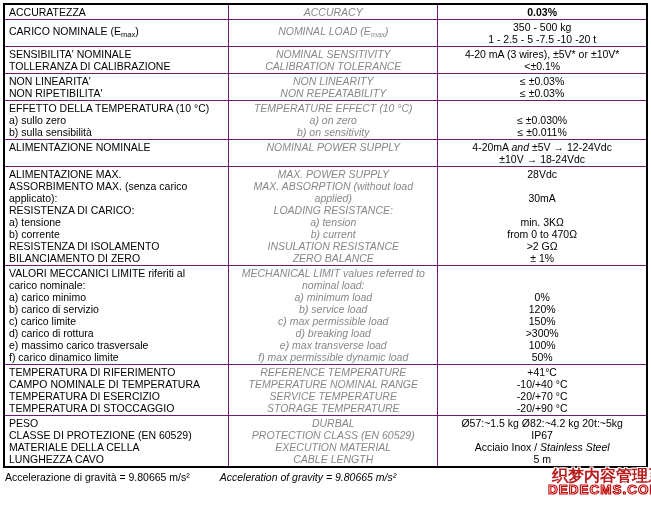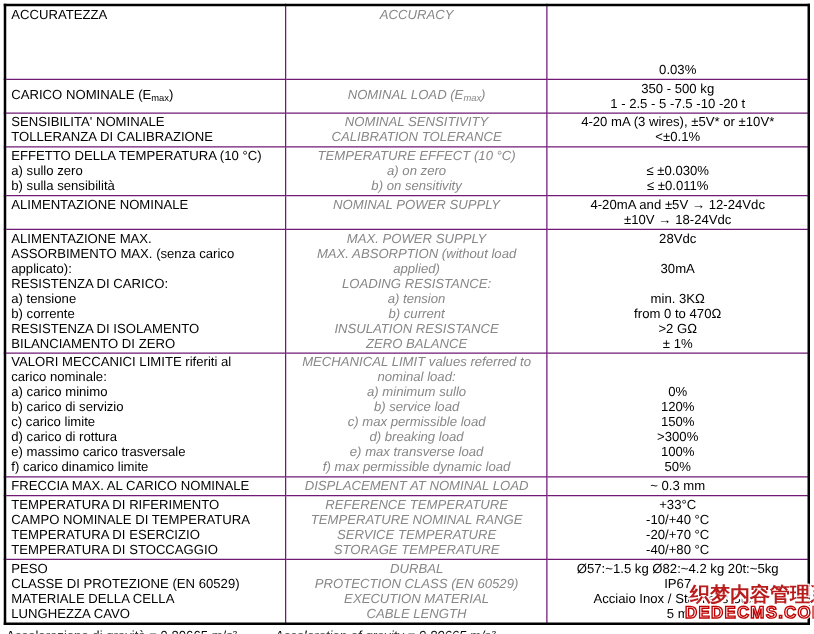--- a/index.html
+++ b/index.html
@@ -8,24 +8,24 @@
     background:#fff;font-family:"Liberation Sans",sans-serif;
   }
   .sheet{padding:3px 3px 0 3px;}
   table.spec{border-collapse:collapse;table-layout:fixed;width:645px;border:2px solid #000;}
   table.spec td{border:1px solid #701a75;vertical-align:top;padding:1px 4px;overflow:hidden;}
   .c1{width:217px;}
   .c2{width:202px;text-align:center;}
   .c3{width:202px;text-align:center;}
   .ln{font-size:10.5px;line-height:12px;min-height:12px;white-space:nowrap;color:#000;}
   td.c2 .ln{color:#878787;font-style:italic;}
-  .bold{font-weight:normal;margin-top:44px;}
+  .bold{font-weight:bold;}
   .vmid{vertical-align:middle !important;}
   .subscript{font-size:7.5px;vertical-align:-2px;}
-  .ital{}
+  .ital{font-style:italic;}
   .arrow{font-weight:bold;padding:0 3px;}
   .footnote{margin:3px 0 0 2px;font-size:10.5px;line-height:12px;white-space:nowrap;color:#000;}
   .footnote .fn-en{font-style:italic;margin-left:30px;}
   .wm{position:absolute;z-index:5;white-space:nowrap;font-weight:bold;}
   .wm-cn{
     top:466px;left:552px;font-size:16px;color:#b91c1c;letter-spacing:0px;
     text-shadow:-1px -1px 0 #fff,1px -1px 0 #fff,-1px 1px 0 #fff,1px 1px 0 #fff,0 0 2px #fff;
   }
   .wm-en{
     top:482px;left:548px;font-size:13.5px;letter-spacing:1px;color:#fff;
@@ -78,20 +78,34 @@
       <td class="c2">
         <div class="ln">NOMINAL SENSITIVITY</div>
         <div class="ln">CALIBRATION TOLERANCE</div>
       </td>
       <td class="c3">
         <div class="ln">4-20 mA (3 wires),  ±5V*  or  ±10V*</div>
         <div class="ln">&lt;±0.1%</div>
       </td>
     </tr>
 
+    <tr>
+      <td class="c1">
+        <div class="ln">NON LINEARITA'</div>
+        <div class="ln">NON RIPETIBILITA'</div>
+      </td>
+      <td class="c2">
+        <div class="ln">NON LINEARITY</div>
+        <div class="ln">NON REPEATABILITY</div>
+      </td>
+      <td class="c3">
+        <div class="ln">≤ ±0.03%</div>
+        <div class="ln">≤ ±0.03%</div>
+      </td>
+    </tr>
 
     <tr>
       <td class="c1">
         <div class="ln">EFFETTO DELLA TEMPERATURA (10 °C)</div>
         <div class="ln">a) sullo zero</div>
         <div class="ln">b) sulla sensibilità</div>
       </td>
       <td class="c2">
         <div class="ln">TEMPERATURE EFFECT (10 °C)</div>
         <div class="ln">a) on zero</div>
@@ -157,69 +171,58 @@
         <div class="ln">a) carico minimo</div>
         <div class="ln">b) carico di servizio</div>
         <div class="ln">c) carico limite</div>
         <div class="ln">d) carico di rottura</div>
         <div class="ln">e) massimo carico trasversale</div>
         <div class="ln">f) carico dinamico  limite</div>
       </td>
       <td class="c2">
         <div class="ln">MECHANICAL LIMIT values referred to</div>
         <div class="ln">nominal load:</div>
-        <div class="ln">a) minimum sullo</div>
+        <div class="ln">a) minimum load</div>
         <div class="ln">b) service load</div>
         <div class="ln">c) max permissible load</div>
         <div class="ln">d) breaking load</div>
         <div class="ln">e) max transverse load</div>
         <div class="ln">f) max permissible dynamic load</div>
       </td>
       <td class="c3">
         <div class="ln"></div>
         <div class="ln"></div>
         <div class="ln">0%</div>
         <div class="ln">120%</div>
         <div class="ln">150%</div>
         <div class="ln">&gt;300%</div>
         <div class="ln">100%</div>
         <div class="ln">50%</div>
       </td>
     </tr>
 
-    <tr>
-      <td class="c1">
-            <div class="ln">FRECCIA MAX. AL CARICO NOMINALE</div>
-          </td>
-      <td class="c2">
-            <div class="ln">DISPLACEMENT AT NOMINAL LOAD</div>
-          </td>
-      <td class="c3">
-            <div class="ln">~ 0.3 mm</div>
-          </td>
-    </tr>
 
     <tr>
       <td class="c1">
         <div class="ln">TEMPERATURA DI RIFERIMENTO</div>
         <div class="ln">CAMPO NOMINALE DI TEMPERATURA</div>
         <div class="ln">TEMPERATURA DI ESERCIZIO</div>
         <div class="ln">TEMPERATURA DI STOCCAGGIO</div>
       </td>
       <td class="c2">
         <div class="ln">REFERENCE TEMPERATURE</div>
         <div class="ln">TEMPERATURE NOMINAL RANGE</div>
         <div class="ln">SERVICE TEMPERATURE</div>
         <div class="ln">STORAGE TEMPERATURE</div>
       </td>
       <td class="c3">
-        <div class="ln">+33°C</div>
+        <div class="ln">+41°C</div>
         <div class="ln">-10/+40 °C</div>
         <div class="ln">-20/+70 °C</div>
-        <div class="ln">-40/+80 °C</div>
+        <div class="ln">-20/+90 °C</div>
       </td>
     </tr>
 
     <tr>
       <td class="c1">
         <div class="ln">PESO</div>
         <div class="ln">CLASSE DI PROTEZIONE (EN 60529)</div>
         <div class="ln">MATERIALE DELLA CELLA</div>
         <div class="ln">LUNGHEZZA CAVO</div>
       </td>

